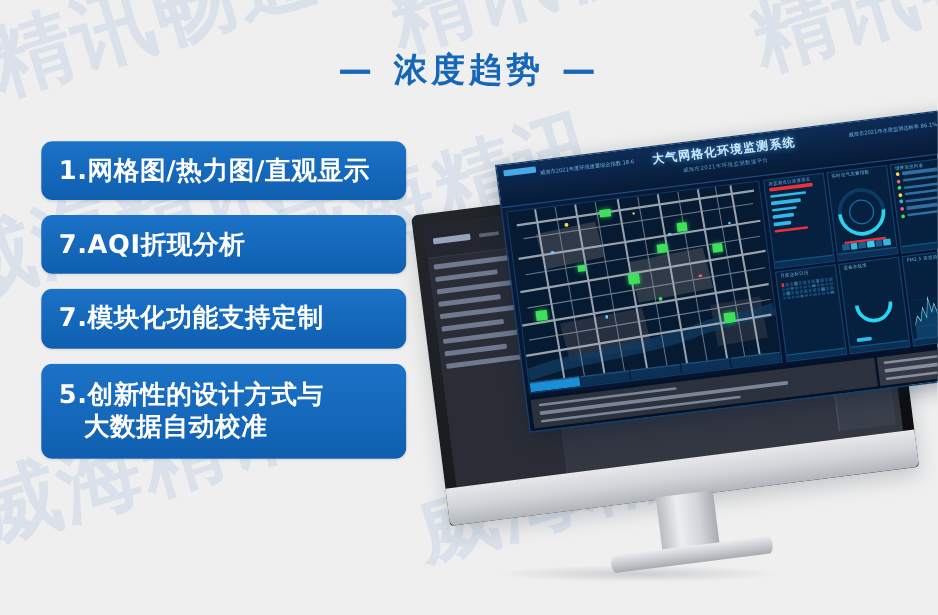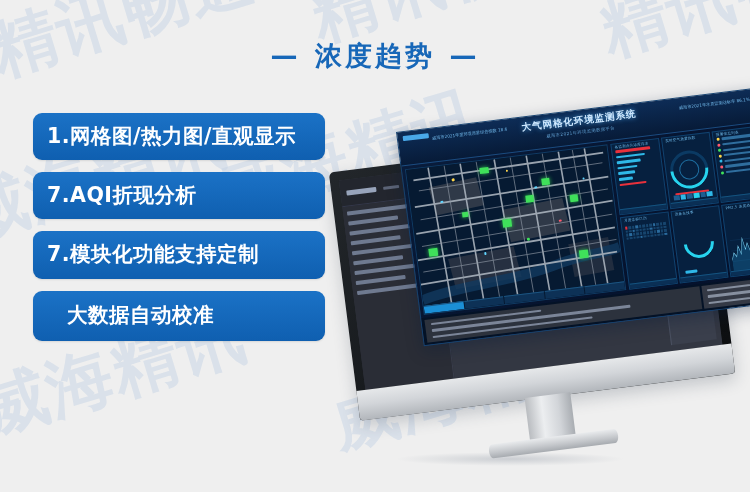--- a/index.html
+++ b/index.html
@@ -303,20 +303,21 @@
   <div class="feature">
     <span>1.网格图/热力图/直观显示</span>
   </div>
   <div class="feature">
     <span>7.AQI折现分析</span>
   </div>
   <div class="feature">
     <span>7.模块化功能支持定制</span>
   </div>
   <div class="feature two-line">
+    <span>5.创新性的设计方式与</span>
     <span class="l2">大数据自动校准</span>
   </div>
 </div>
 
 <div class="shadow"></div>
 
 <div class="monitor">
   <div class="bezel"></div>
 
   <div class="screen-back">

